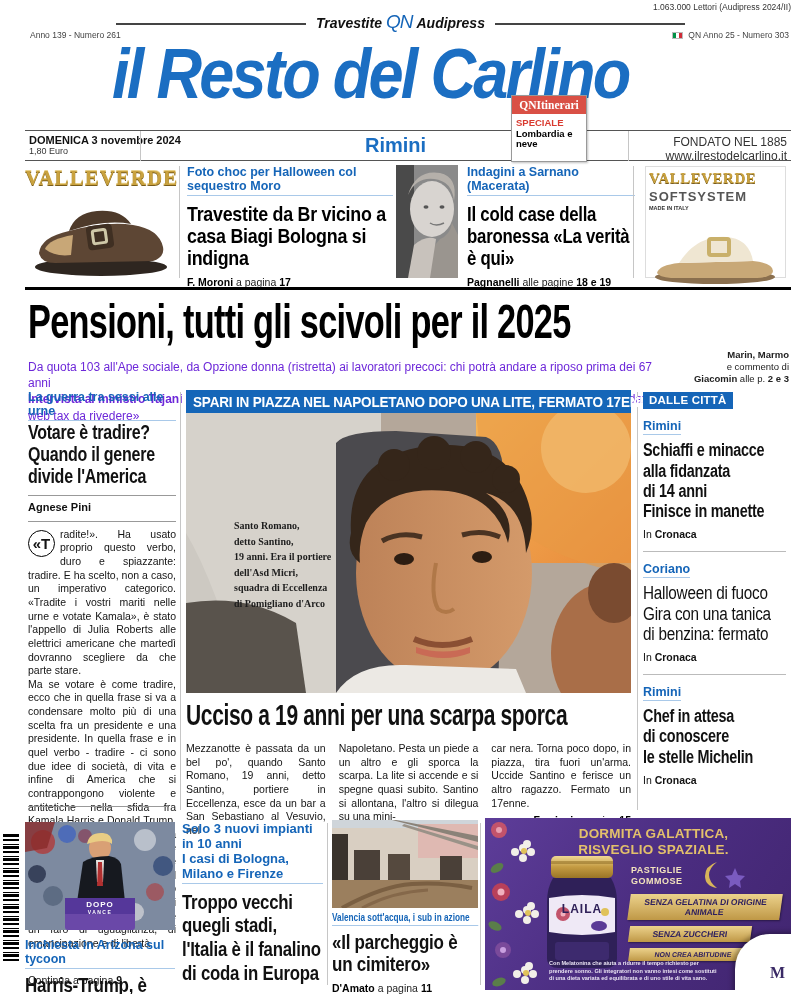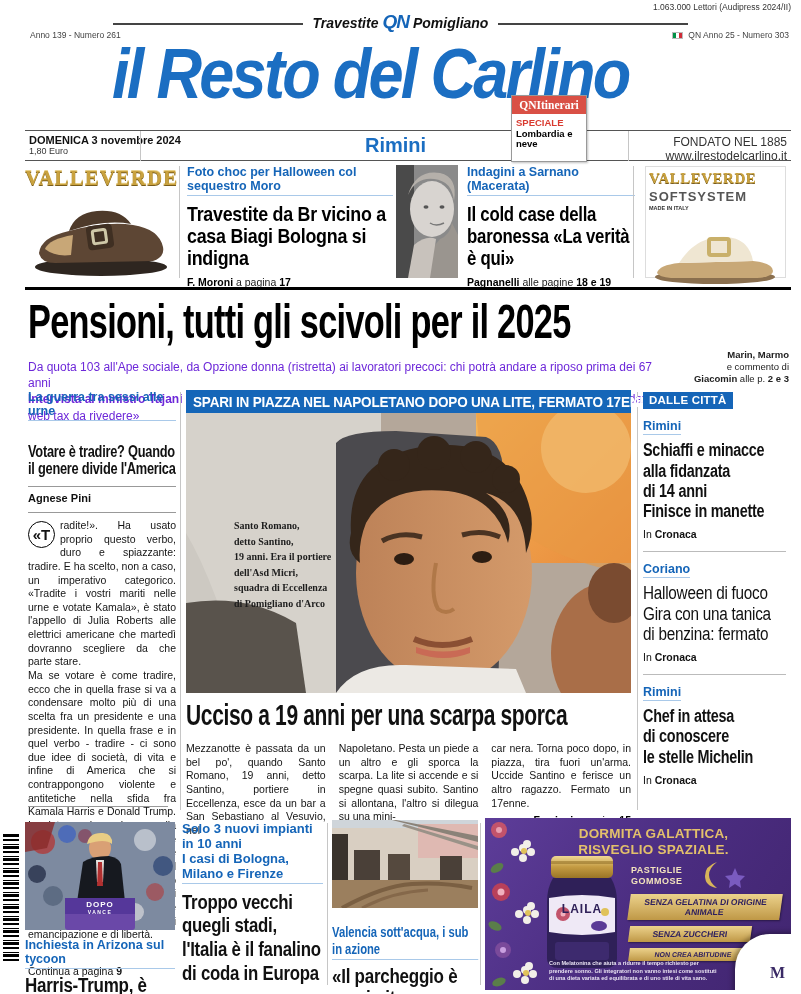--- a/index.html
+++ b/index.html
@@ -18,21 +18,21 @@
   .kicker .u { border-bottom:1.5px solid #a9c9e9; padding-bottom:1px; display:inline-block; }
   .byline { font-size:10.5px; color:#222; }
   .byline b { color:#000; }
   .bodytxt { font-size:10.5px; line-height:1.3; text-align:justify; color:#141414; }
   .vline { position:absolute; width:1px; background:#c6c6c6; }
 
   
   .readers { top:2px; right:10px; font-size:8.5px; color:#333; }
   .qn-row { top:11px; left:0; width:100%; text-align:center; font-size:14px; font-style:italic; font-weight:bold; }
   .qn-row .rule { display:inline-block; width:190px; height:2px; background:#444; vertical-align:middle; margin:0 10px; }
-  .qn-logo { display:inline-block; color:#1565b8; font-size:19px; font-style:italic; font-weight:bold; letter-spacing:-1px; margin:0 4px; }
+  .qn-logo { display:inline-block; color:#1565b8; font-size:19px; font-style:italic; font-weight:normal; letter-spacing:-1px; margin:0 4px; }
   .anno { top:30px; font-size:8.5px; color:#444; }
   .flag { display:inline-block; width:11px; height:7px; border:.5px solid #bbb; vertical-align:middle; margin-right:3px; }
   .flag i { display:inline-block; width:33.3%; height:100%; float:left; }
 
   .masthead { top:34px; left:112px; width:680px; color:#1b6ec2; font-size:70px; font-weight:bold; font-style:italic; letter-spacing:-3px; white-space:nowrap; }
 
   
   .datestrip { top:130px; left:25px; width:766px; height:31px; border-top:1px solid #555; border-bottom:1px solid #555; }
   .d-left { position:absolute; left:4px; top:3px; }
   .d-date { font-size:11px; font-weight:bold; }
@@ -64,21 +64,21 @@
   .vv2-made { font-size:5.5px; font-weight:bold; color:#333; display:inline-block; vertical-align:top; line-height:1.1; }
 
   .blackrule { top:287px; left:25px; width:766px; height:3px; background:#000; }
 
   .mainhead { top:293px; left:28px; font-size:49px; font-weight:bold; letter-spacing:-1px; white-space:nowrap; color:#000; }
   .deck { top:359px; left:28px; width:645px; font-size:12px; line-height:1.35; color:#6d28d9; }
   .credit { top:349px; right:12px; width:118px; text-align:right; font-size:9.5px; line-height:1.25; color:#222; }
 
   
   .leftcol { top:390px; left:28px; width:148px; }
-  .lc-head { font-size:16px; font-weight:bold; line-height:1.1; margin-top:22px; letter-spacing:-.3px; }
+  .lc-head { font-size:20px; font-weight:bold; line-height:1.1; margin-top:0; letter-spacing:-.3px; }
   .lc-rule { height:1px; background:#999; margin:8px 0 5px; }
   .lc-by { font-size:11px; font-weight:bold; }
   .dropcap { float:left; width:27px; height:27px; border:1.5px solid #000; border-radius:50%; text-align:center; font-weight:bold; font-size:15px; line-height:25px; margin:2px 5px 0 0; }
   .continua { margin-top:23px; font-size:10.5px; }
 
   .center { top:390px; left:186px; width:445px; }
   .banner { background:#1566b8; color:#fff; font-weight:bold; font-size:15px; height:23px; line-height:23px; padding-left:7px; white-space:nowrap; letter-spacing:-.2px; }
   .mainphoto { position:relative; width:445px; height:280px; overflow:hidden; }
   .caption { position:absolute; left:48px; top:105px; width:135px; font-size:10px; font-weight:bold; color:#1d1d1d; line-height:1.55; white-space:pre-line;font-family:Liberation Serif, serif; }
   .c-head { margin-top:5px; font-size:30px; font-weight:bold; letter-spacing:-.5px; white-space:nowrap; }
@@ -102,21 +102,21 @@
   .podium-sign { position:absolute; left:47px; top:78px; width:56px; text-align:center; color:#fff; }
   .podium-sign .t1 { font-size:8px; font-weight:bold; letter-spacing:1px; }
   .podium-sign .t2 { font-size:5px; font-weight:bold; letter-spacing:1.5px; }
   .bt-kicker { margin-top:8px; }
   .bt-head { font-size:20px; font-weight:bold; line-height:1.1; margin-top:5px; letter-spacing:-.3px; }
 
   .bstadi { top:822px; left:182px; width:141px; }
   .bs-head { font-size:21px; font-weight:bold; line-height:1.13; margin-top:6px; letter-spacing:-.3px; }
   .bvalencia { top:820px; left:332px; width:146px; }
   .valphoto { position:relative; width:146px; height:88px; overflow:hidden; }
-  .bv-kicker { margin-top:15px; font-size:15px; }
+  .bv-kicker { margin-top:3px; font-size:11px; }
   .bv-head { font-size:20px; font-weight:bold; line-height:1.12; margin-top:5px; letter-spacing:-.3px; }
 
   
   .laila { top:818px; left:485px; width:306px; height:172px; background:linear-gradient(125deg,#5d3d99 0%,#4a2c7f 55%,#41256f 100%); overflow:hidden;padding-left:40px; }
   .l-head { position:absolute; left:66px; top:8px; width:205px; text-align:center; color:#e3c06b; font-weight:bold; font-size:13.5px; line-height:1.15; letter-spacing:.2px; }
   .l-past { position:absolute; left:146px; top:47px; color:#f3e3bd; font-weight:bold; font-size:9px; line-height:1.25; letter-spacing:.5px; }
   .l-claims { position:absolute; left:144px; top:76px; width:160px; }
   .l-claim { background:linear-gradient(180deg,#ecd28c,#bf9846); color:#2d1f5e; font-weight:bold; text-align:center; margin-bottom:6px; padding:3px 4px; transform:skewX(-8deg); box-shadow:1px 1px 2px rgba(0,0,0,.4); }
   .l-claim.c0 { font-size:8.5px; width:152px; }
   .l-claim.c1 { font-size:8.5px; width:122px; }
@@ -127,21 +127,21 @@
 
   .leftcol-rule { top:806px; left:28px; width:140px; height:1px; background:#999; }
 </style>
 </head>
 <body>
 
 <div class="page">
 
   <div class="abs readers">1.063.000 Lettori (Audipress 2024/II)</div>
   <div class="abs qn-row">
-    <span class="rule"></span><span>Travestite</span><span class="qn-logo">QN</span><span>Pomigliano</span><span class="rule"></span>
+    <span class="rule"></span><span>Travestite</span><span class="qn-logo">QN</span><span>Audipress</span><span class="rule"></span>
   </div>
   <div class="abs anno" style="left:30px;">Anno 139 - Numero 261</div>
   <div class="abs anno" style="right:12px;">
     <span class="flag"><i style="background:#009246"></i><i style="background:#fff"></i><i style="background:#ce2b37"></i></span>
     <span>QN Anno 25 - Numero 303</span>
   </div>
 
   <div class="abs masthead">
       <span class="cx90">il Resto del Carlino</span>
     </div>

